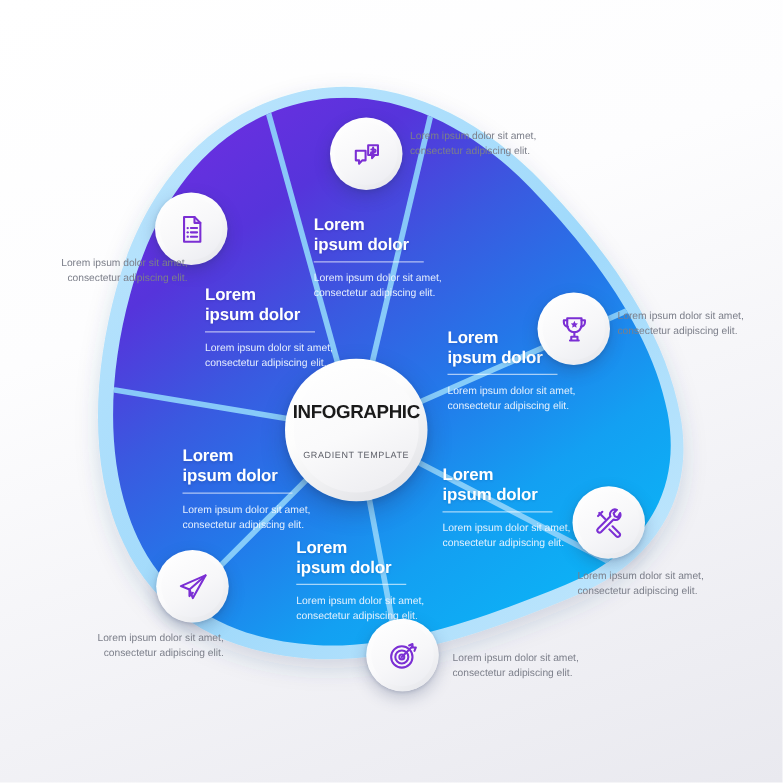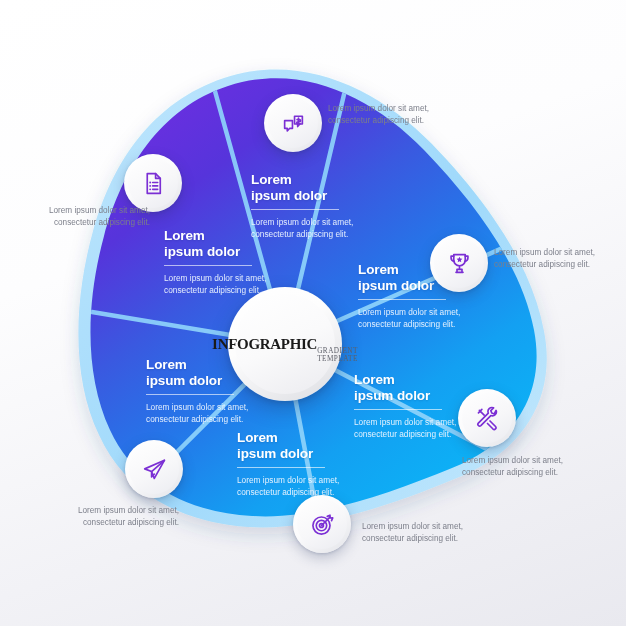--- a/index.html
+++ b/index.html
@@ -96,24 +96,23 @@
   #hub {
     position: absolute;
     left: 228px;
     top: 287px;
     width: 114px;
     height: 114px;
     border-radius: 50%;
     background: linear-gradient(150deg, #ffffff 0%, #fdfdfd 40%, #dcdde2 100%);
     box-shadow: 0 8px 20px rgba(30,50,95,0.30), 0 2px 5px rgba(30,50,95,0.20);
     display: flex;
-    flex-direction: row;
+    flex-direction: column;
     align-items: center;
     justify-content: center;
-    font-family: Liberation Serif, serif;
   }
   #hub::after {
     content: "";
     position: absolute;
     inset: 7px;
     border-radius: 50%;
     background: linear-gradient(155deg, #ffffff 0%, #fafafb 50%, #ebebef 100%);
   }
   #hub-title, #hub-sub {
     position: relative;

